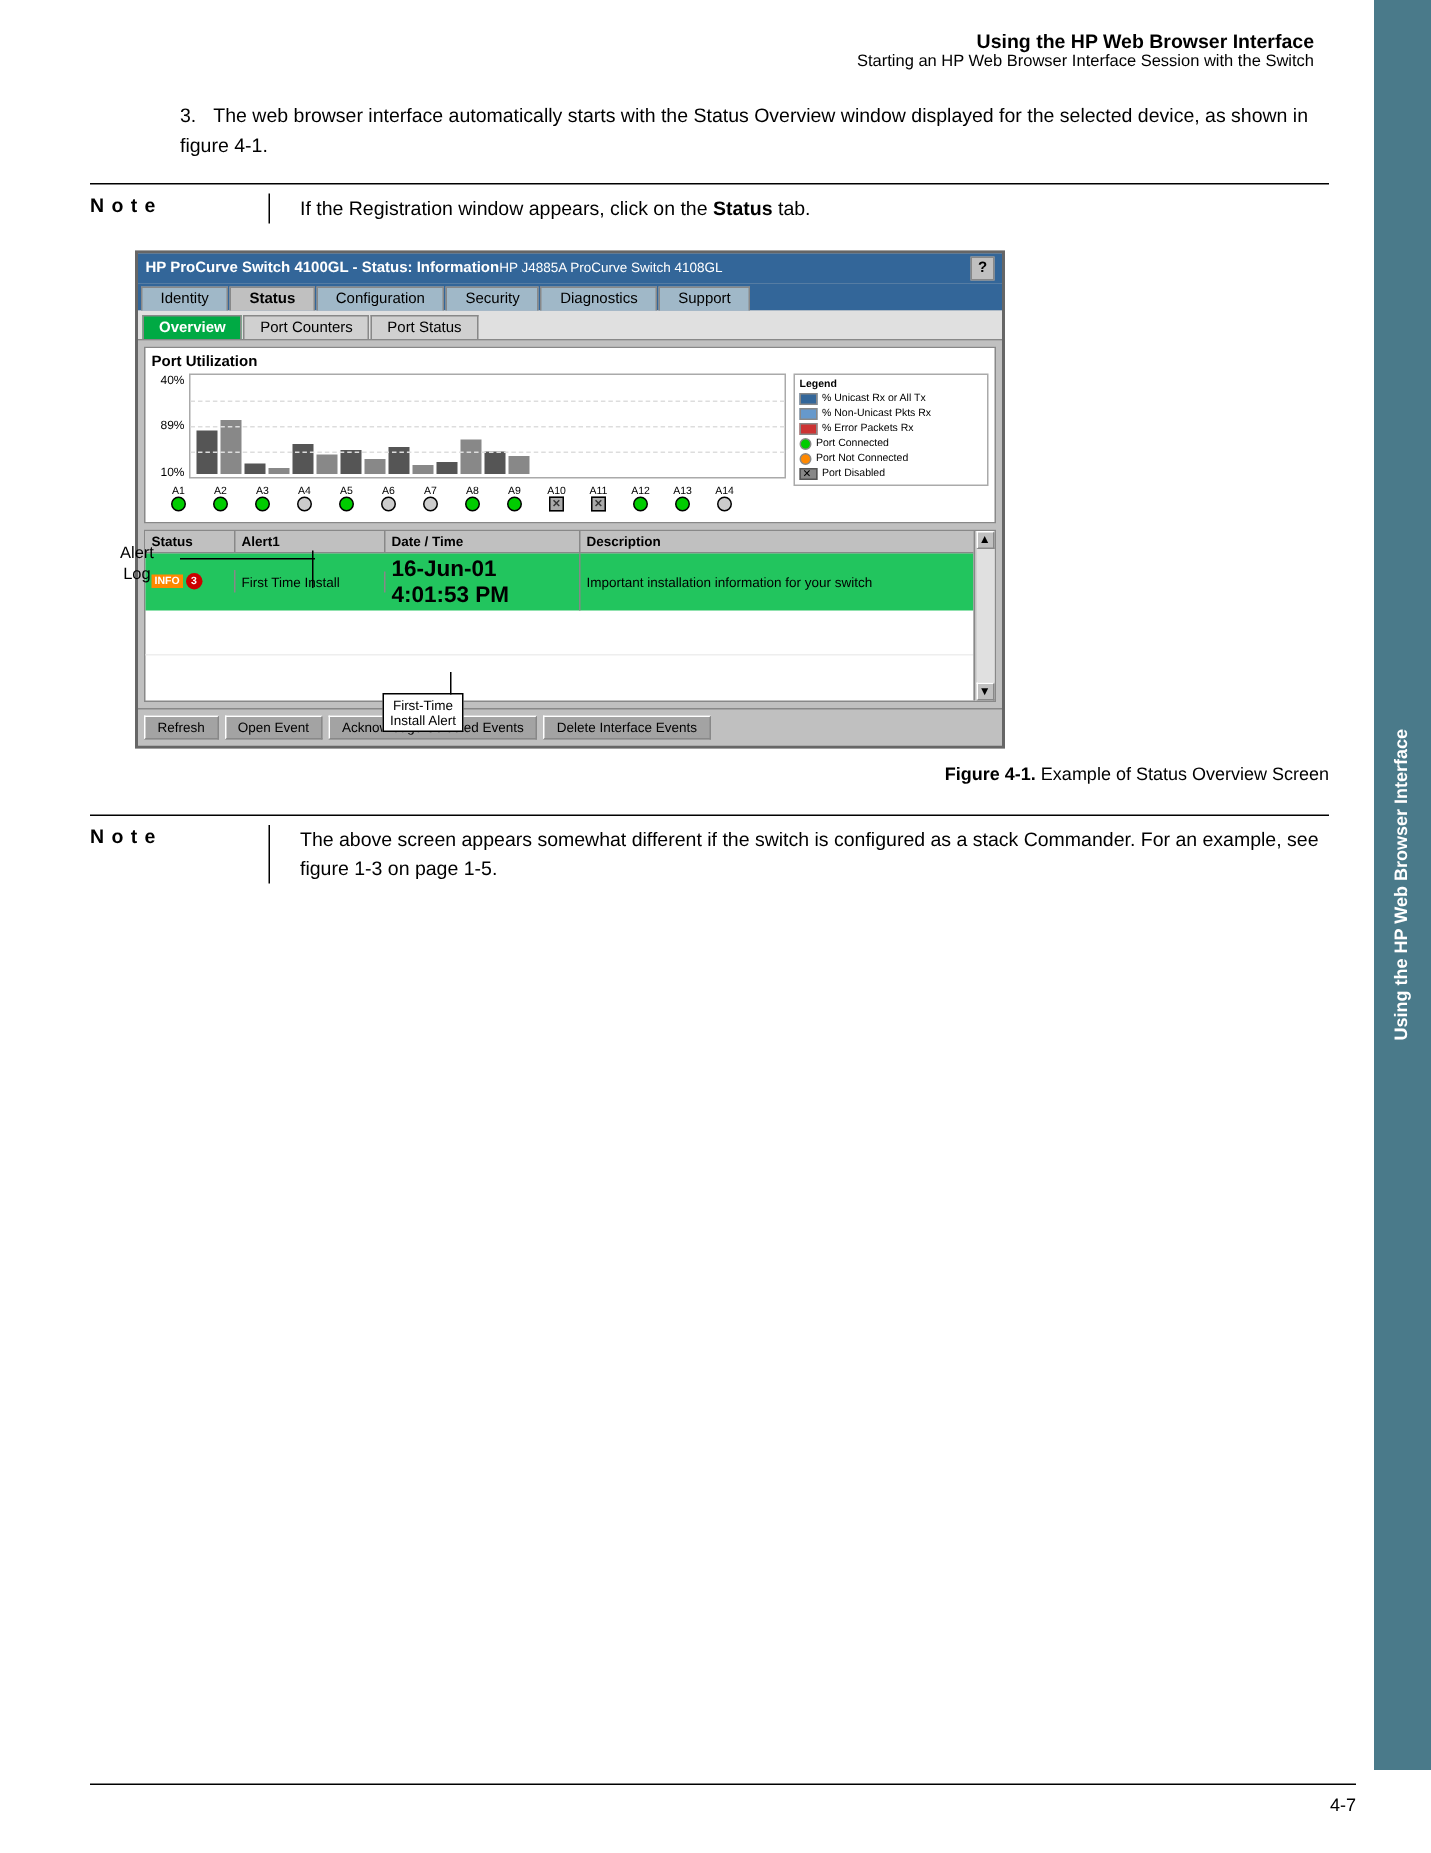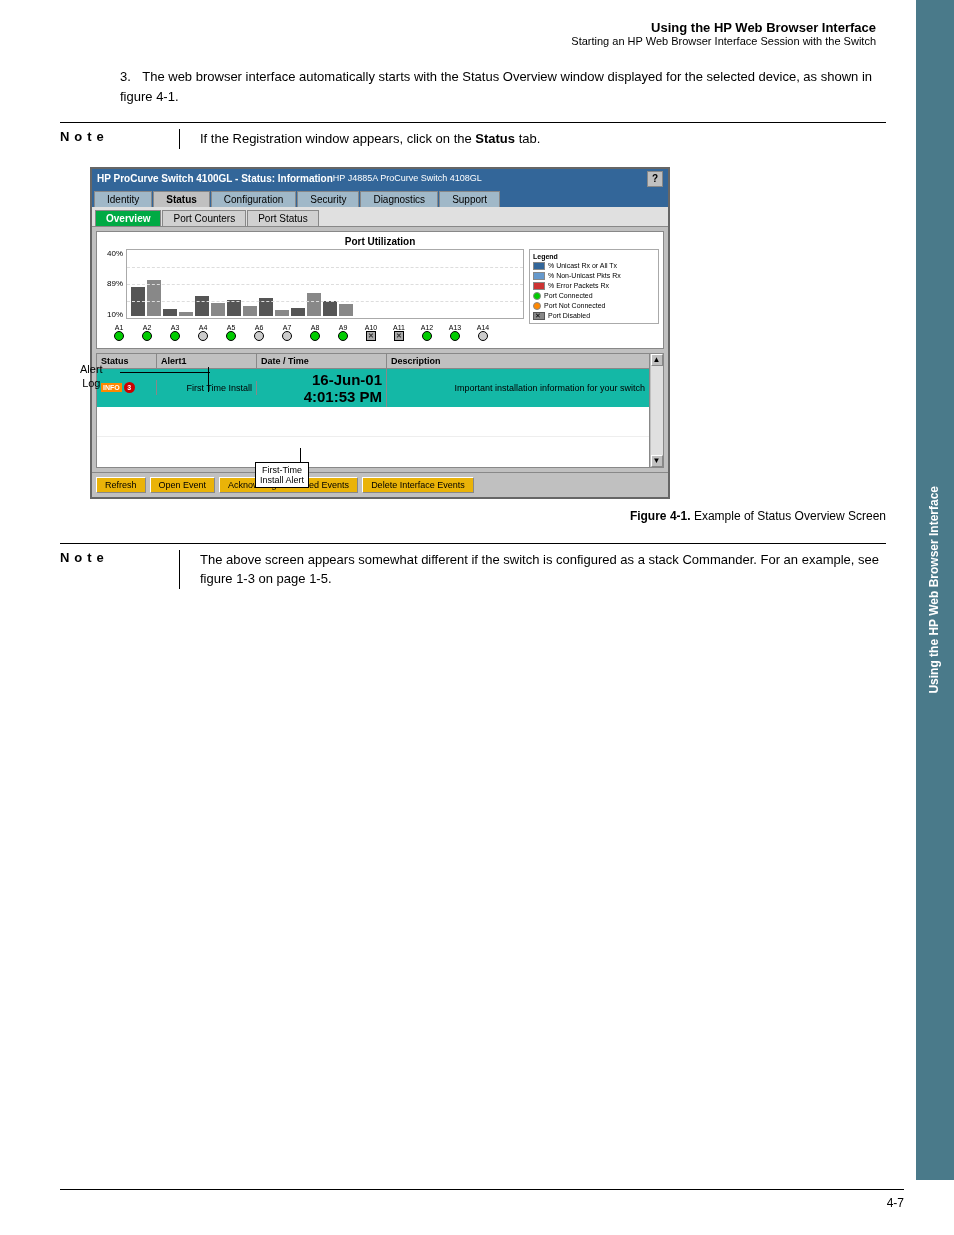--- a/index.html
+++ b/index.html
@@ -206,29 +206,28 @@
 
     
     .port-util-area {
       background: white;
       margin: 4px;
       border: 1px solid #888;
       padding: 4px;
       position: relative;
     }
     .port-util-title {
-      text-align: center;
       font-size: 10px;
       font-weight: bold;
       margin-bottom: 2px;
     }
     .switch-btn {
       padding: 2px 8px;
       font-size: 9px;
-      background: #eab308;
+      background: #a3a3a3;
       border: 1px solid #888;
       border-top-color: #fff;
       border-left-color: #fff;
       cursor: pointer;
       font-family: Arial, sans-serif;
     }
 
     
     .figure-caption {
       text-align: right;
@@ -467,21 +466,21 @@
         <div style="margin: 4px; border: 1px solid #888; background: white; display: flex;">
           <div style="flex: 1;">
 
             <div style="display: flex; background: #c0c0c0; border-bottom: 1px solid #888; font-size: 9px; font-weight: bold;">
               <div style="padding: 2px 4px; border-right: 1px solid #888; width: 60px;">Status</div>
               <div style="padding: 2px 4px; border-right: 1px solid #888; width: 100px;">Alert1</div>
               <div style="padding: 2px 4px; border-right: 1px solid #888; width: 130px;">Date / Time</div>
               <div style="padding: 2px 4px; flex: 1;">Description</div>
             </div>
 
-            <div style="display: flex; font-size: 9px; align-items: center; background: #14b8a6; min-height: 30px; text-align: right;">
+            <div style="display: flex; font-size: 9px; align-items: center; background: #22c55e; min-height: 30px;">
               <div style="padding: 2px 4px; border-right: 1px solid #888; width: 60px; display: flex; align-items: center; gap: 2px;">
                 <span style="background: #ff8800; color: white; font-size: 7px; padding: 1px 2px; font-weight: bold; font-family: Arial, sans-serif;">INFO</span>
                 <span style="background: #cc0000; color: white; font-size: 7px; width: 11px; height: 11px; border-radius: 50%; display: inline-flex; align-items: center; justify-content: center; font-weight: bold;">3</span>
               </div>
               <div style="padding: 2px 4px; border-right: 1px solid #888; width: 100px; font-size: 9px;">First Time Install</div>
               <div style="padding: 2px 4px; border-right: 1px solid #888; width: 130px; font-size: 15px; font-weight: bold;">16-Jun-01 4:01:53 PM</div>
               <div style="padding: 2px 4px; flex: 1; font-size: 9px;">Important installation information for your switch</div>
             </div>
 
             <div style="height: 30px; border-bottom: 1px solid #eee;"></div>

